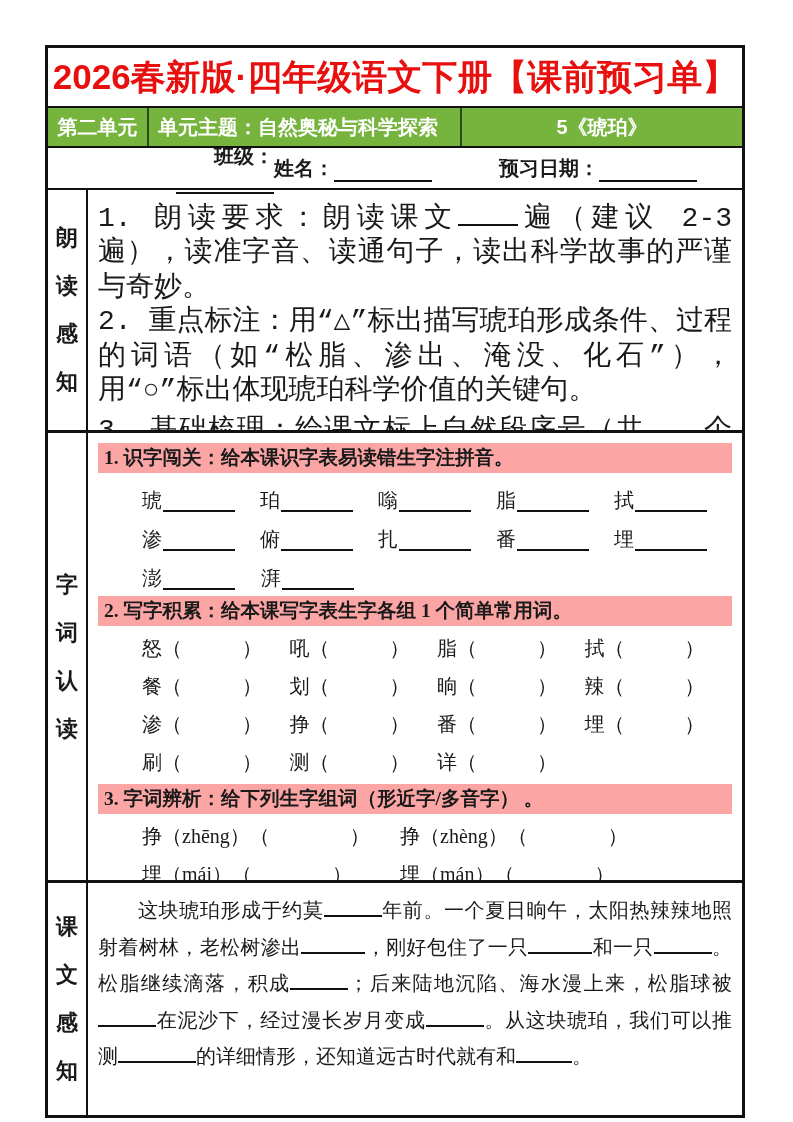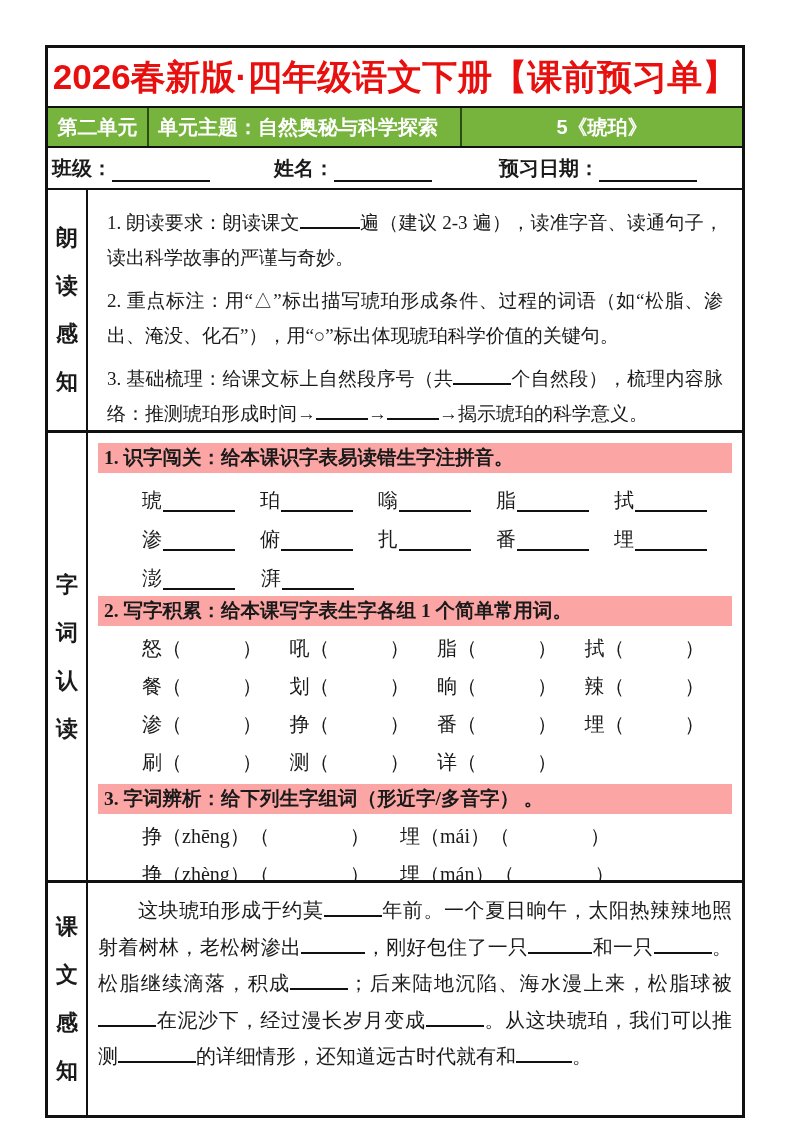--- a/index.html
+++ b/index.html
@@ -27,34 +27,34 @@
   .ub-theme{width:313px;padding-left:9px;border-right:2px solid #2b4d12;}
   .ub-lesson{flex:1;justify-content:center;}
   
   .inforow{
     height:42px;display:flex;align-items:center;border-bottom:2px solid #111;
     font-family:"Liberation Sans", sans-serif;font-weight:700;font-size:20px;padding:0 4px;
     box-sizing:border-box;
   }
   .info-item{display:flex;align-items:flex-end;}
   .info-item .wline{display:inline-block;width:98px;border-bottom:2px solid #111;height:22px;}
-  .ii-class{width:222px;}
+  .ii-class{width:222px;flex-direction:column;}
   .ii-name{width:225px;}
   
   .trow{display:flex;}
   .trow + .trow{border-top:3px solid #111;}
   .labelcol{
     width:40px;border-right:2px solid #111;display:flex;align-items:center;justify-content:center;
     text-align:center;font-family:"Liberation Sans", sans-serif;font-weight:700;font-size:22px;
     line-height:48px;box-sizing:border-box;flex-shrink:0;
   }
   .labelcol span{display:block;width:24px;word-break:break-all;}
   .content{flex:1;padding:7px 10px 6px 10px;box-sizing:border-box;overflow:hidden;}
   
-  .item{margin:9px;font-size:19px;line-height:34.5px;text-align:justify;}
+  .item{margin:0;font-size:28px;line-height:34.5px;text-align:justify;font-family:Liberation Mono, monospace;}
   
   .blank{
     display:inline-block;border-bottom:2px solid #111;height:0.95em;
     vertical-align:baseline;
   }
   
   .subhead{
     background:#fca5a5;font-weight:700;font-size:19.5px;line-height:24px;
     padding:3px 6px;margin:3px 0 3px 0;
   }
@@ -185,22 +185,22 @@
             <span class="gcell">挣（　　　）</span>
             <span class="gcell">番（　　　）</span>
             <span class="gcell">埋（　　　）</span>
             <span class="gcell">刷（　　　）</span>
             <span class="gcell">测（　　　）</span>
             <span class="gcell">详（　　　）</span>
           </div>
         <div class="subhead">3. 字词辨析：给下列生字组词（形近字/多音字） 。</div>
         <div class="cellgrid cols2">
             <span class="gcell">挣（zhēng）（　　　　）</span>
+            <span class="gcell">挣（zhèng）（　　　　）</span>
             <span class="gcell">埋（mái）（　　　　）</span>
-            <span class="gcell">挣（zhèng）（　　　　）</span>
             <span class="gcell">埋（mán）（　　　　）</span>
           </div>
       </div>
     </div>
 
     <div class="trow" style="height:232px;">
       <div class="labelcol">
         <span>课文感知</span>
       </div>
       <div class="content">

